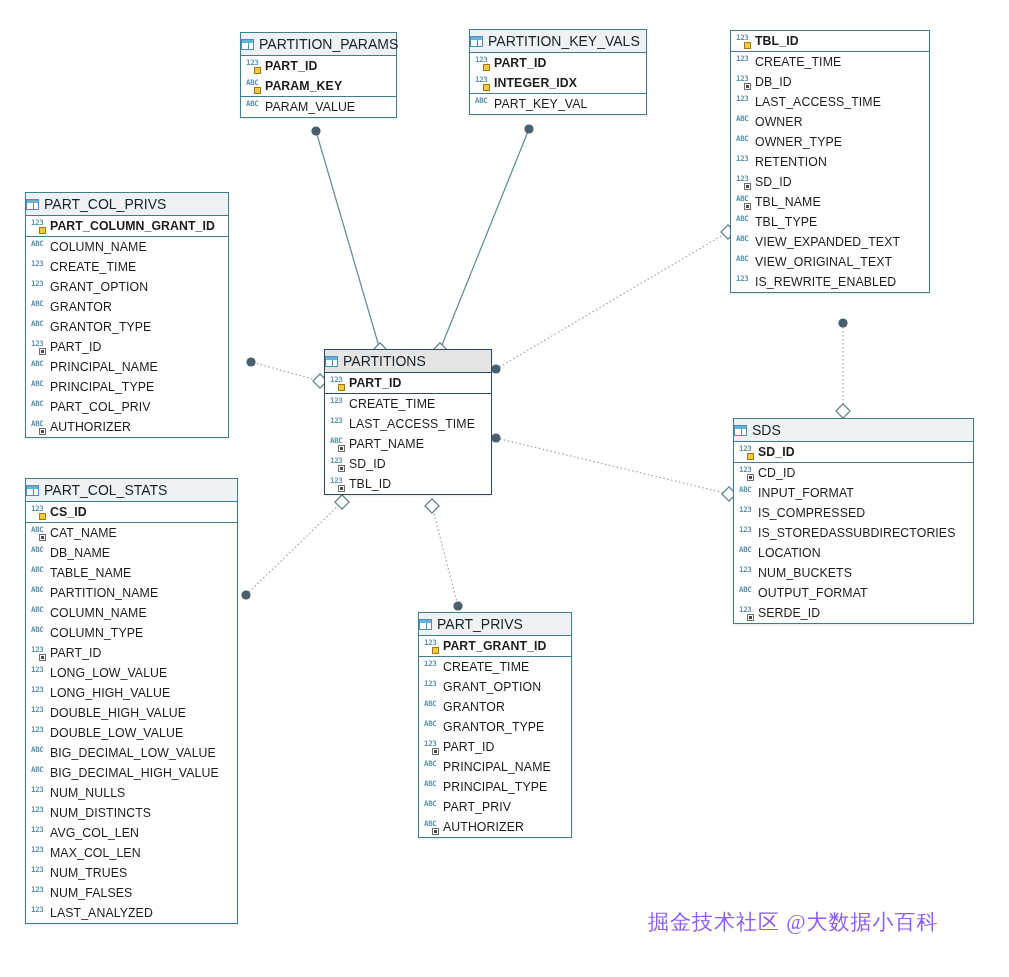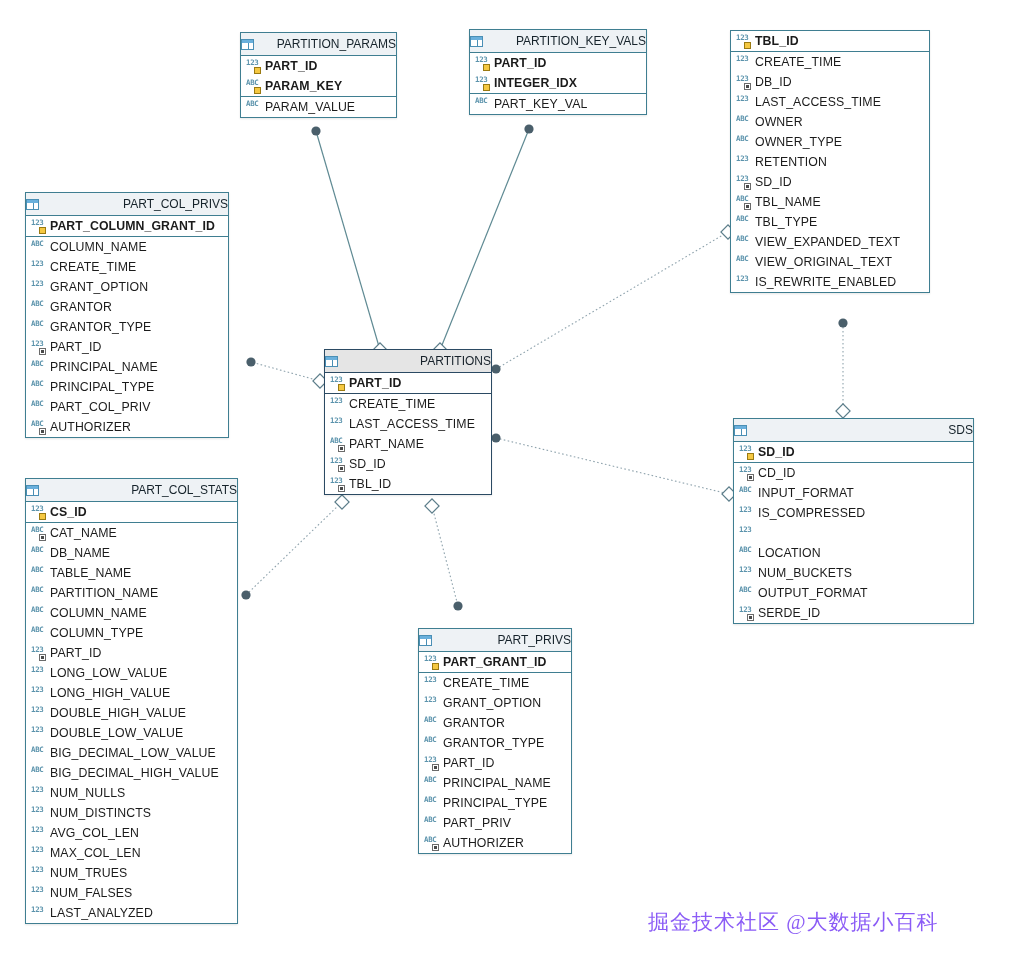--- a/index.html
+++ b/index.html
@@ -18,24 +18,24 @@
     background:#ffffff;
     border:1.6px solid #3f7e91;
     box-sizing:border-box;
     box-shadow:0 1px 2px rgba(0,0,0,.10);
   }
   .entity .hdr{
     height:22px;line-height:22px;
     background:#eef2f5;
     border-bottom:1.4px solid #3f7e91;
     text-align:center;
-    font-size:12px;
+    font-size:14px;
     color:#16232b;
     white-space:nowrap;
-    display:flex;align-items:center;justify-content:space-between;gap:5px;
+    display:flex;align-items:center;justify-content:flex-start;gap:5px;
   }
   .entity.highlight .hdr{
     background:#e5e5e5;
     border-bottom:1.4px solid #2b4a63;
     color:#18222b;
   }
   .entity.highlight{border-color:#2b4a63;}
   .pk-block{border-bottom:1.4px solid #3f7e91;}
   .entity.highlight .pk-block{border-bottom:1.4px solid #2b4a63;}
   .col{
@@ -447,20 +447,21 @@
           <div class="col">
             <span class="ic">
               <span class="t">123</span>
             </span>
             <span class="nm">IS_COMPRESSED</span>
           </div>
           <div class="col">
             <span class="ic">
               <span class="t">123</span>
             </span>
+            <span class="nm">IS_STOREDASSUBDIRECTORIES</span>
           </div>
           <div class="col">
             <span class="ic">
               <span class="t">ABC</span>
             </span>
             <span class="nm">LOCATION</span>
           </div>
           <div class="col">
             <span class="ic">
               <span class="t">123</span>
@@ -614,21 +615,21 @@
             <span class="nm">NUM_FALSES</span>
           </div>
           <div class="col">
             <span class="ic">
               <span class="t">123</span>
             </span>
             <span class="nm">LAST_ANALYZED</span>
           </div>
         </div>
       </div>
-      <div class="entity" style="left: 418px; top: 628px; width: 154px;">
+      <div class="entity" style="left: 418px; top: 612px; width: 154px;">
         <div class="hdr">
           <span class="tbl-ico"></span>
           <span>PART_PRIVS</span>
         </div>
         <div class="pk-block">
           <div class="col pk">
             <span class="ic">
               <span class="t">123</span>
               <span class="badge key"></span>
             </span>

